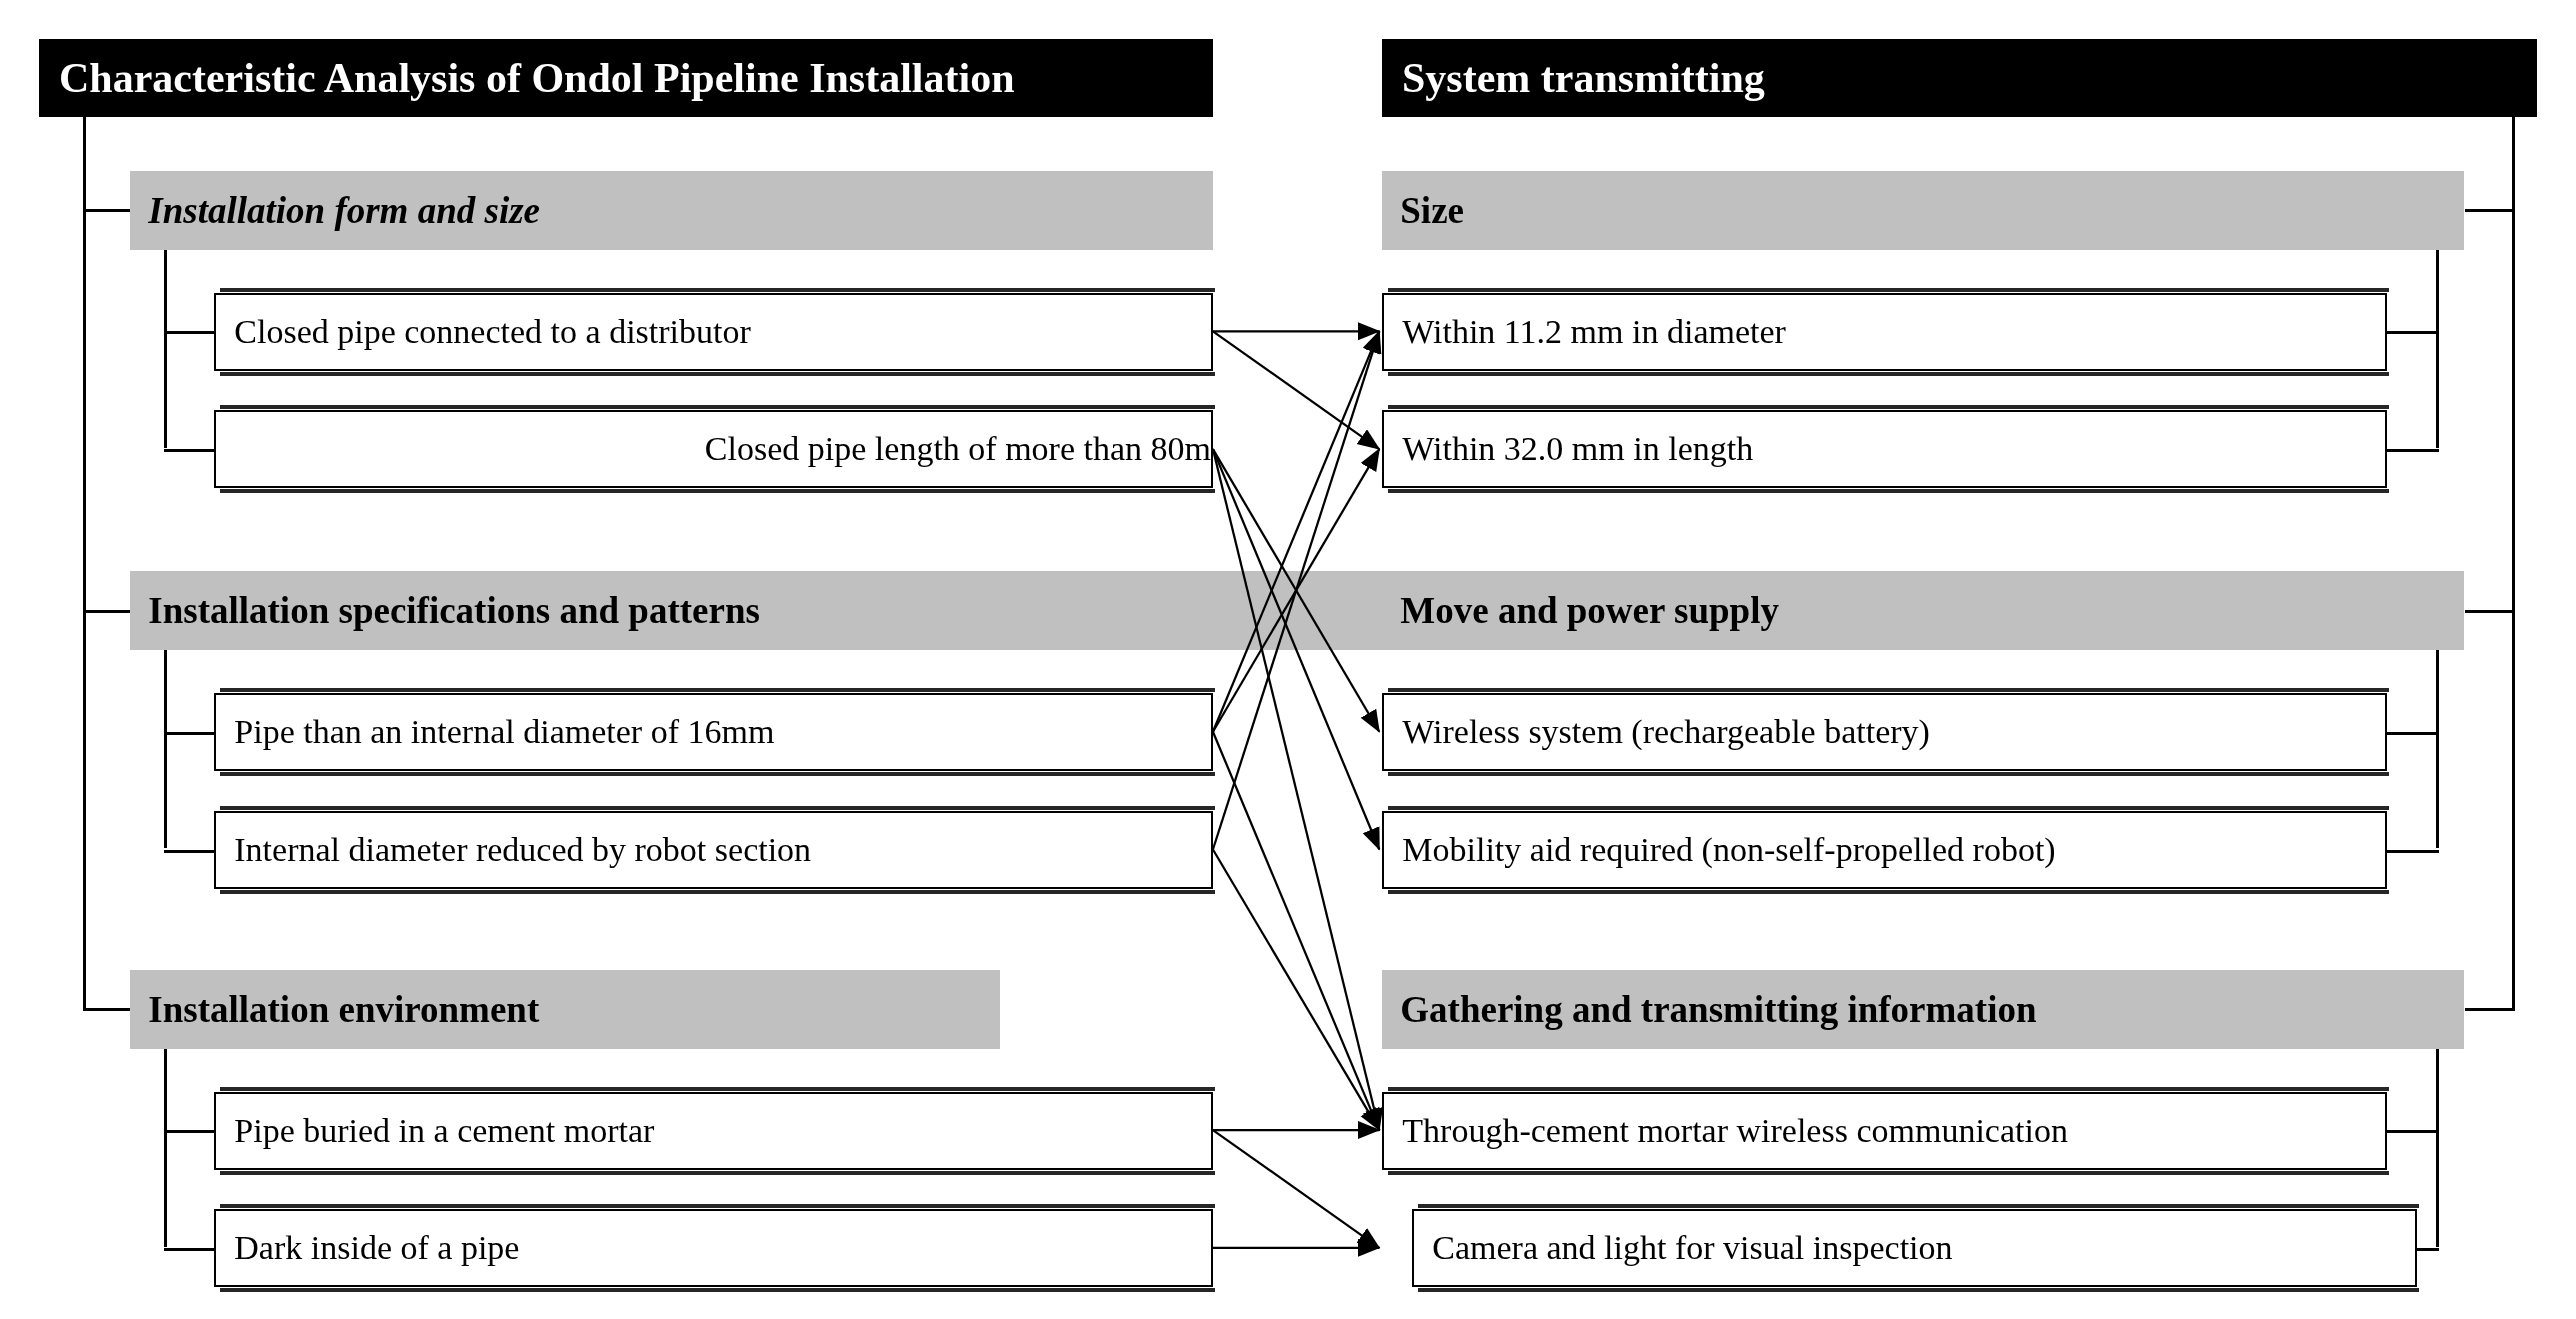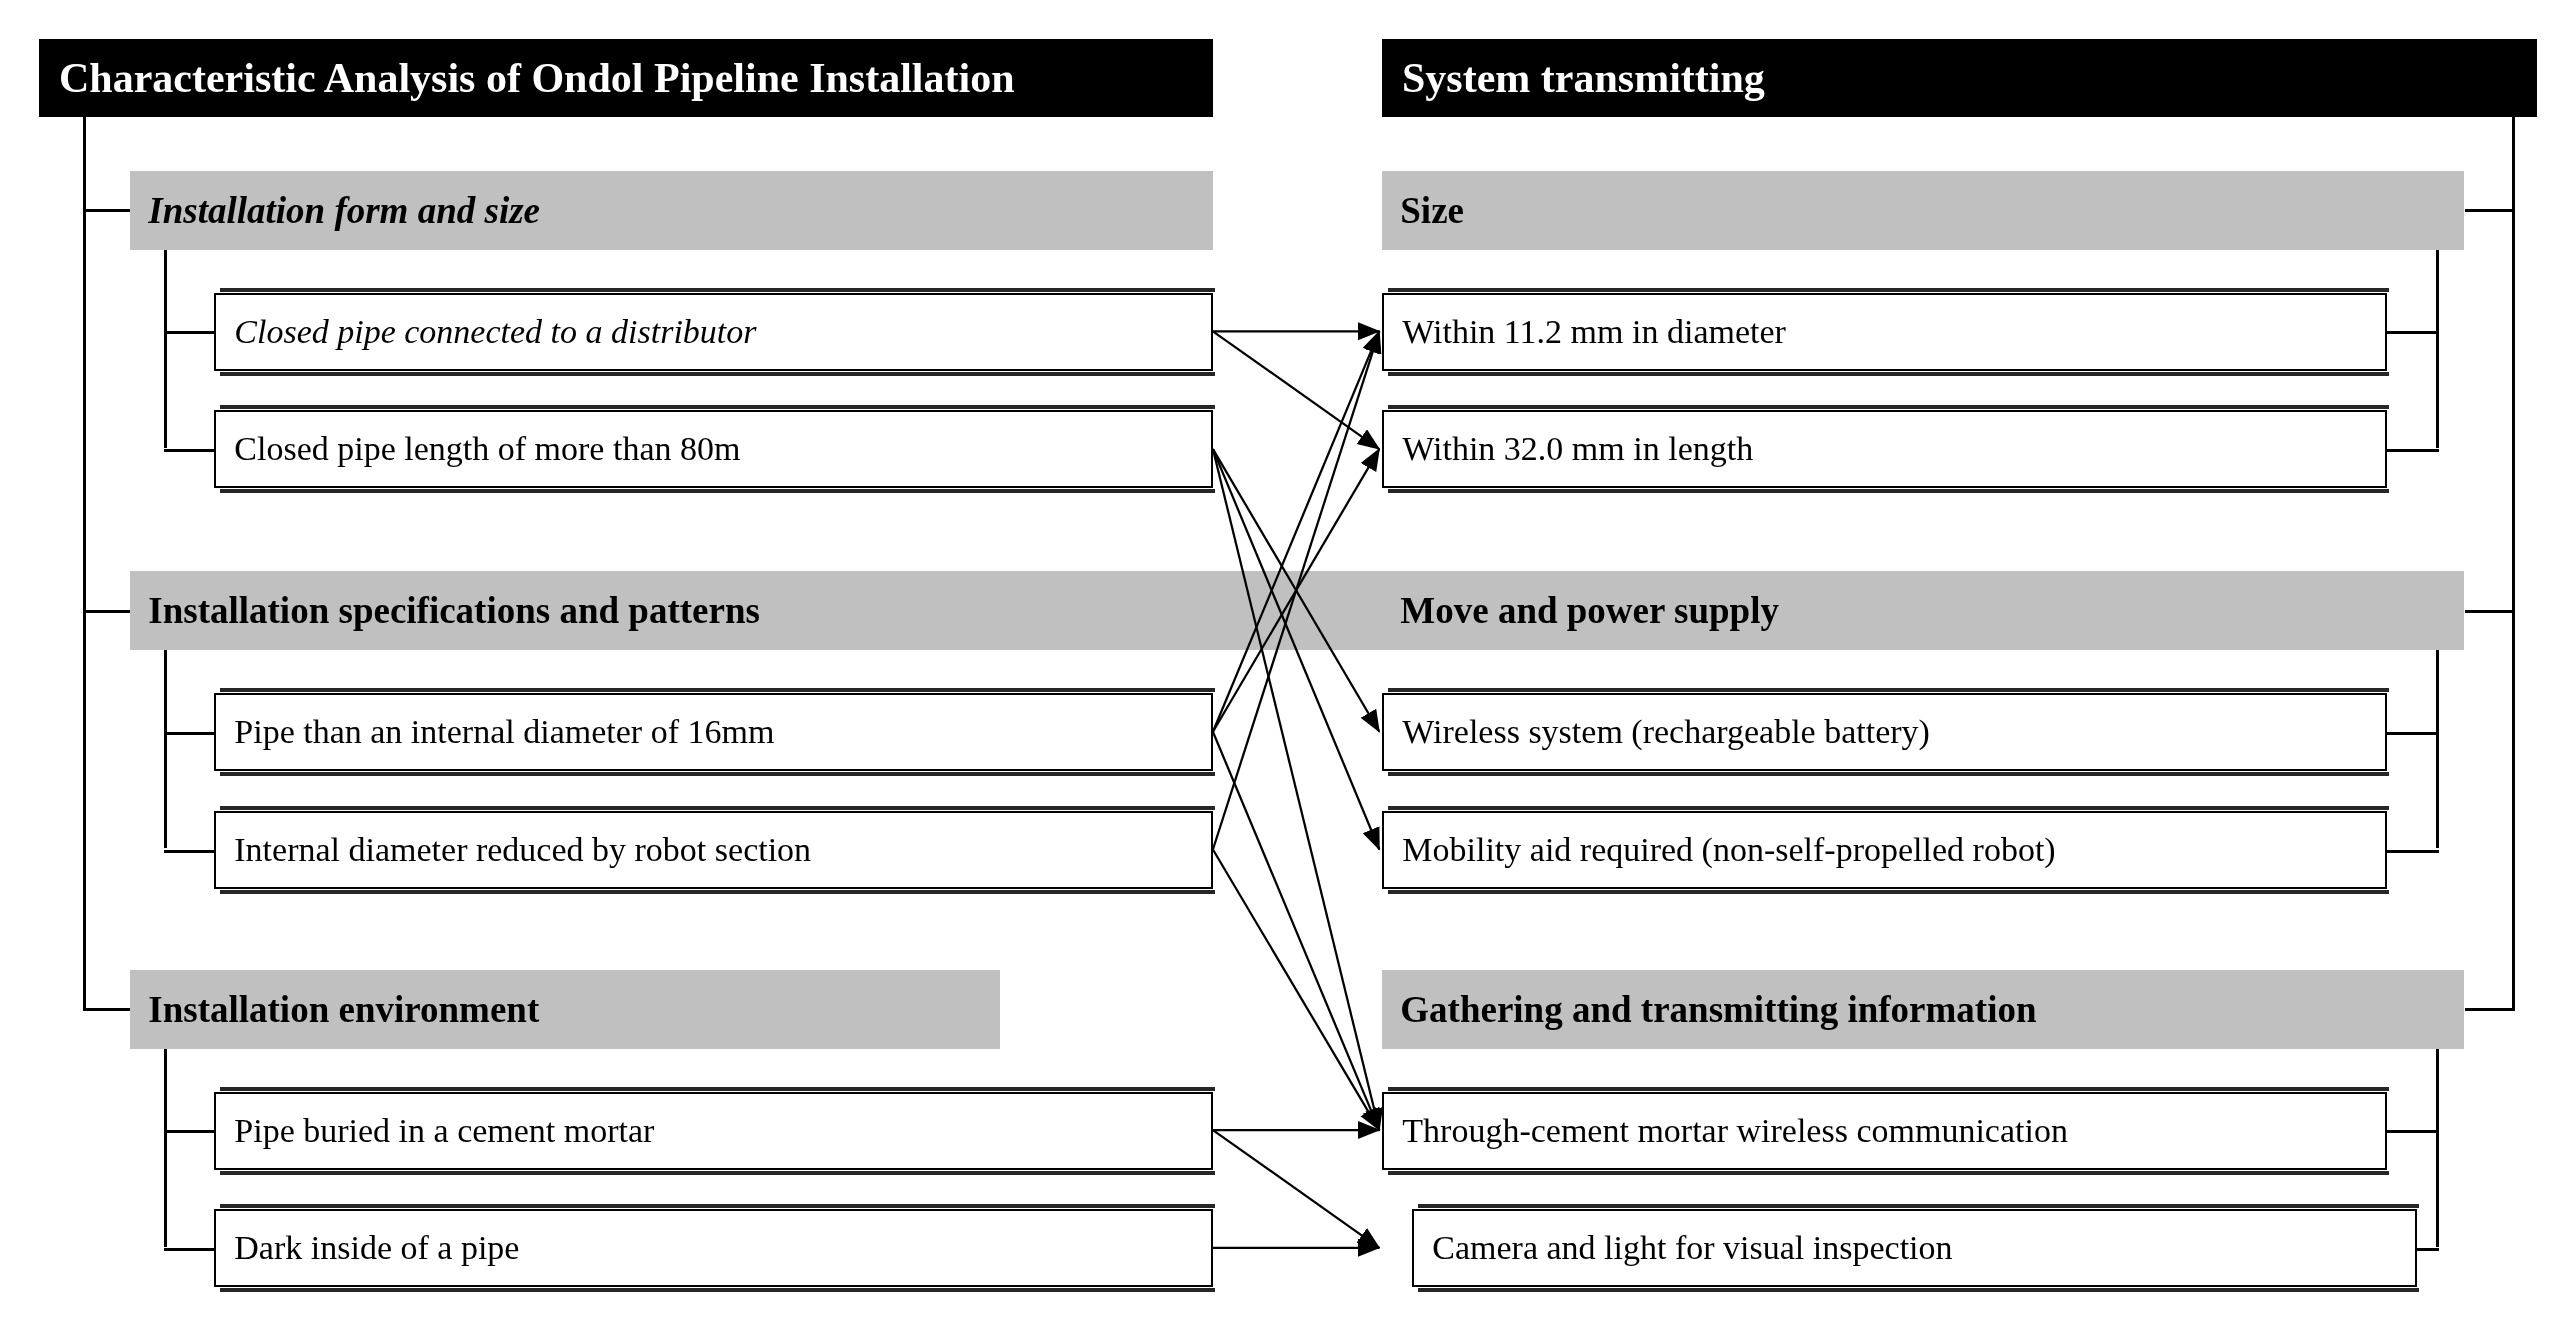--- a/index.html
+++ b/index.html
@@ -47,25 +47,25 @@
   </div>
 
   <div class="vline" style="left:83px;top:116px;width:2.8px;height:894px;"></div>
 
   <div class="hline" style="left:83px;top:209px;width:47px;height:2.8px;"></div>
   <div class="grp" style="left:130px;top:171px;width:1083px;height:79px;font-style:italic;">
     <span>Installation form and size</span>
   </div>
   <div class="vline" style="left:164px;top:250px;width:2.8px;height:198px;"></div>
   <div class="hline" style="left:164px;top:331px;width:51px;height:2.8px;"></div>
-  <div class="leaf" style="left:214px;top:293px;width:999px;height:78px;font-style:italic;">
+  <div class="leaf" style="left:214px;top:293px;width:999px;height:78px;">
     <span>Closed pipe connected to a distributor</span>
   </div>
   <div class="hline" style="left:164px;top:449px;width:51px;height:2.8px;"></div>
-  <div class="leaf" style="left:214px;top:410px;width:999px;height:78px;">
+  <div class="leaf" style="left:214px;top:410px;width:999px;height:78px;justify-content:flex-end;">
     <span>Closed pipe length of more than 80m</span>
   </div>
 
   <div class="hline" style="left:83px;top:610px;width:47px;height:2.8px;"></div>
   <div class="grp" style="left:130px;top:571px;width:1279px;height:79px;align-items:center;">
     <span>Installation specifications and patterns</span>
   </div>
   <div class="vline" style="left:164px;top:650px;width:2.8px;height:198px;"></div>
   <div class="hline" style="left:164px;top:732px;width:51px;height:2.8px;"></div>
   <div class="leaf" style="left:214px;top:693px;width:999px;height:78px;">

